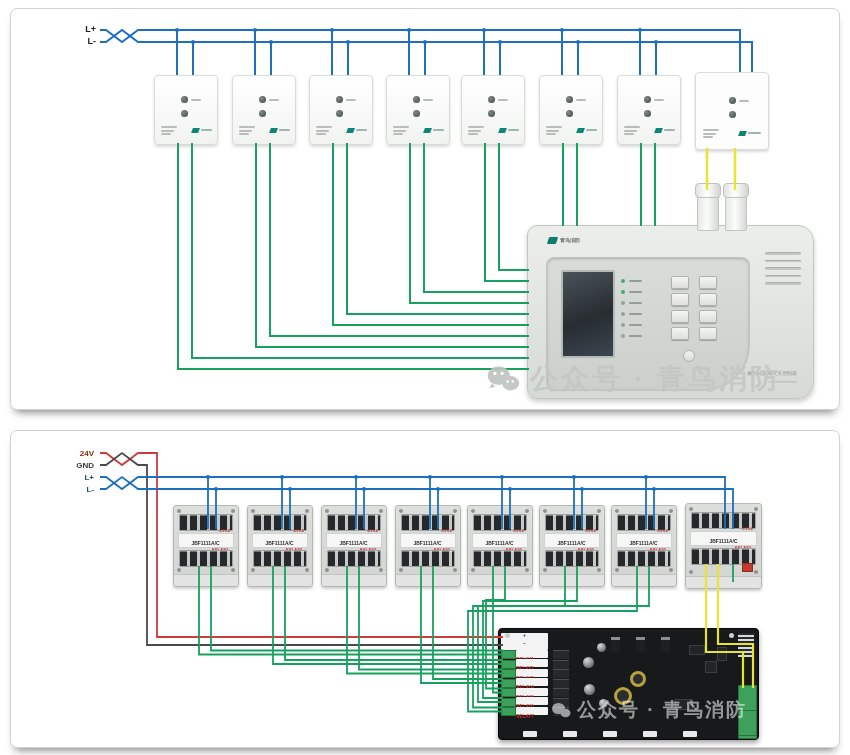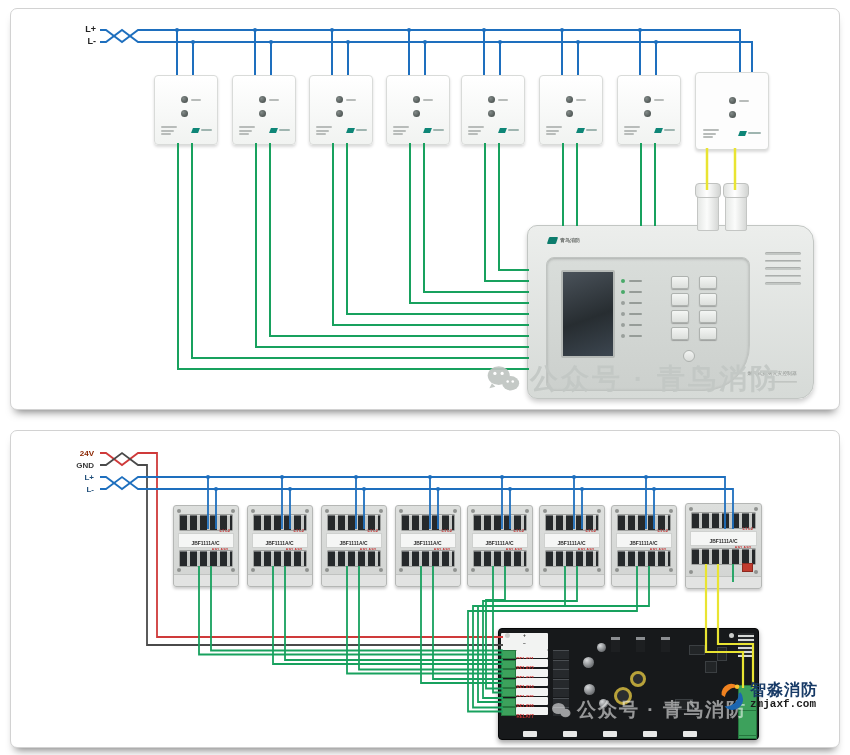--- a/index.html
+++ b/index.html
@@ -438,31 +438,20 @@
     <div class="pcbscrew" style="right:24px;top:4px;"></div>
     <div class="pcb-wm">
       <svg width="20" height="17" viewBox="0 0 40 34">
         <ellipse cx="15" cy="13" rx="13" ry="11" fill="#ffffff"></ellipse>
         <ellipse cx="29" cy="22" rx="10" ry="8.5" fill="#ffffff"></ellipse>
       </svg>
       <span class="txt">公众号 · 青鸟消防</span>
     </div>
   </div>
 
-  <div class="vendor">
-    <svg width="30" height="30" viewBox="0 0 32 32">
-      <path d="M6,15 A10.5,10.5 0 0 1 25,7.5 C19,5.5 11,9 9.5,17 Z" fill="#f08220"></path>
-      <path d="M26,12 A11,11 0 0 1 9,27 C18,27.5 24.5,21 24,13.5 Z" fill="#1c66b0"></path>
-      <circle cx="22.5" cy="6" r="2.4" fill="#f6c12f"></circle>
-    </svg>
-    <div>
-      <div class="vname">智淼消防</div>
-      <div class="vsite">zmjaxf.com</div>
-    </div>
-  </div>
 
   <svg class="wires" id="wires" width="850" height="755" viewBox="0 0 850 755">
       <path d="M100,30 H106 L122,42 L138,30 H740 V72" stroke="#1e6fbe" stroke-width="2" fill="none"></path>
       <path d="M100,42 H106 L122,30 L138,42 H752 V72" stroke="#1e6fbe" stroke-width="2" fill="none"></path>
       <path d="M177,30 V75" stroke="#1e6fbe" stroke-width="2" fill="none"></path>
       <path d="M193,42 V75" stroke="#1e6fbe" stroke-width="2" fill="none"></path>
       <circle cx="177" cy="30" r="2" fill="#1e6fbe"></circle>
       <circle cx="193" cy="42" r="2" fill="#1e6fbe"></circle>
       <path d="M255,30 V75" stroke="#1e6fbe" stroke-width="2" fill="none"></path>
       <path d="M271,42 V75" stroke="#1e6fbe" stroke-width="2" fill="none"></path>

